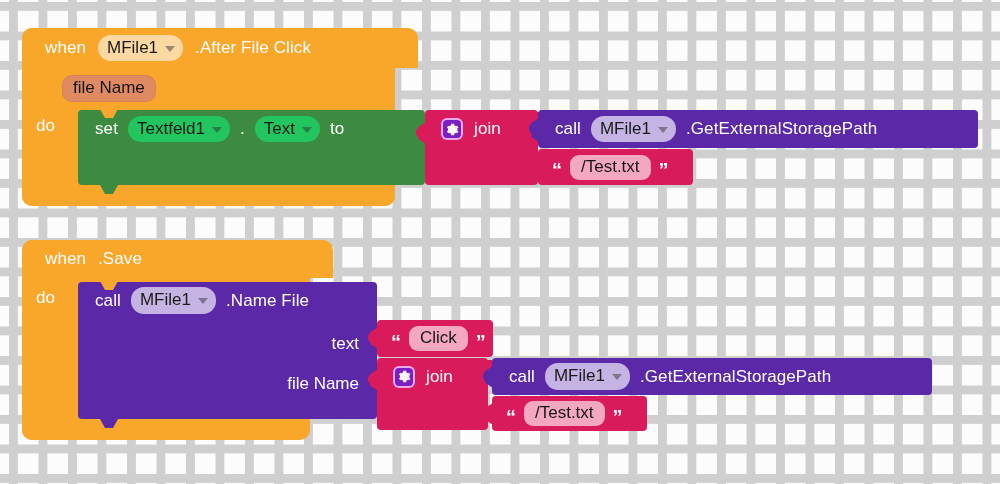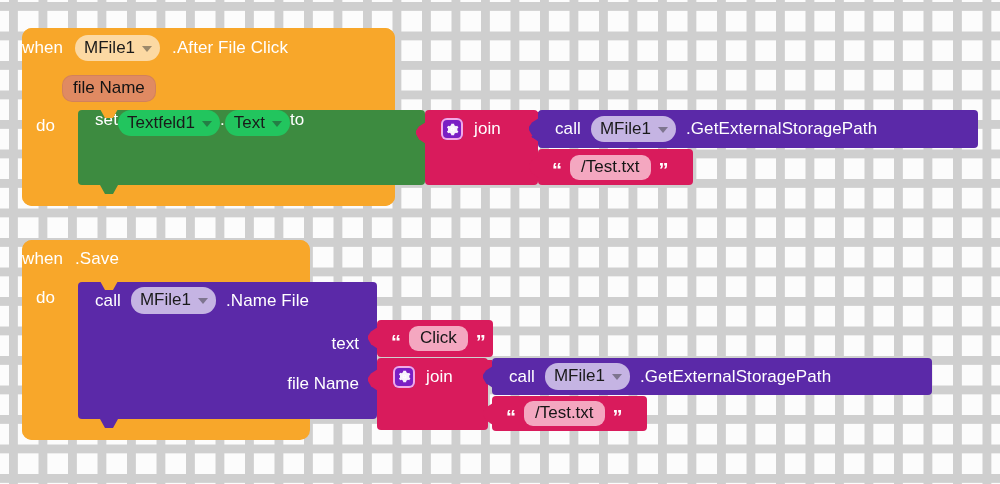--- a/index.html
+++ b/index.html
@@ -67,20 +67,21 @@
   .event-body {
     position: absolute;
     background: #f8a72a;
     border-radius: 10px 10px 10px 10px;
   }
   .event-head {
     position: absolute;
     background: #f8a72a;
     border-radius: 10px 10px 0 0;
     display: flex; align-items: center;
+    padding-left: 23px;
     gap: 12px;
     color: #fff;
   }
   .event-param {
     position: absolute;
     display: flex; align-items: center;
     padding-left: 40px;
   }
   .param-pill {
     background: #e08a62;
@@ -211,21 +212,21 @@
 
     <div class="do-label" style="left:36px; top:116px;">do</div>
 
     <div class="stmt stmt-green" style="left:78px; top:110px; width:347px; height:75px;">
       <div class="notch-top">
         <div class="notch-shape" style="background:#f8a72a;"></div>
       </div>
       <div class="notch-bot">
         <div class="notch-shape" style="background:#3d8b40;"></div>
       </div>
-      <div style="display:flex; align-items:flex-start; padding:0 0 0 17px; height:38px;">
+      <div style="display:flex; align-items:center; gap:10px; padding:0 0 0 17px; height:38px;">
         <span class="lbl">set</span>
         <span class="field field-green">
           <span>Textfeld1</span>
           <span class="caret"></span>
         </span>
         <span class="lbl">.</span>
         <span class="field field-green">
           <span>Text</span>
           <span class="caret"></span>
         </span>

